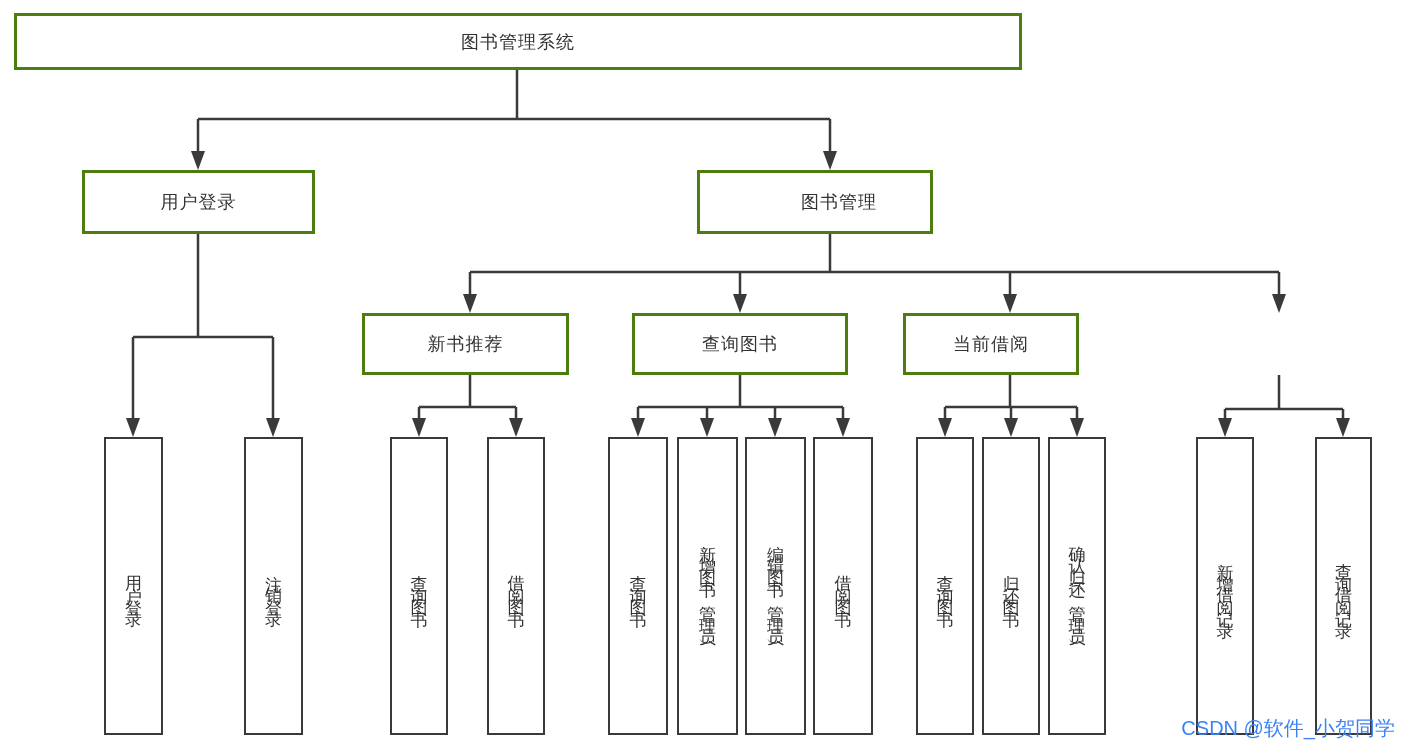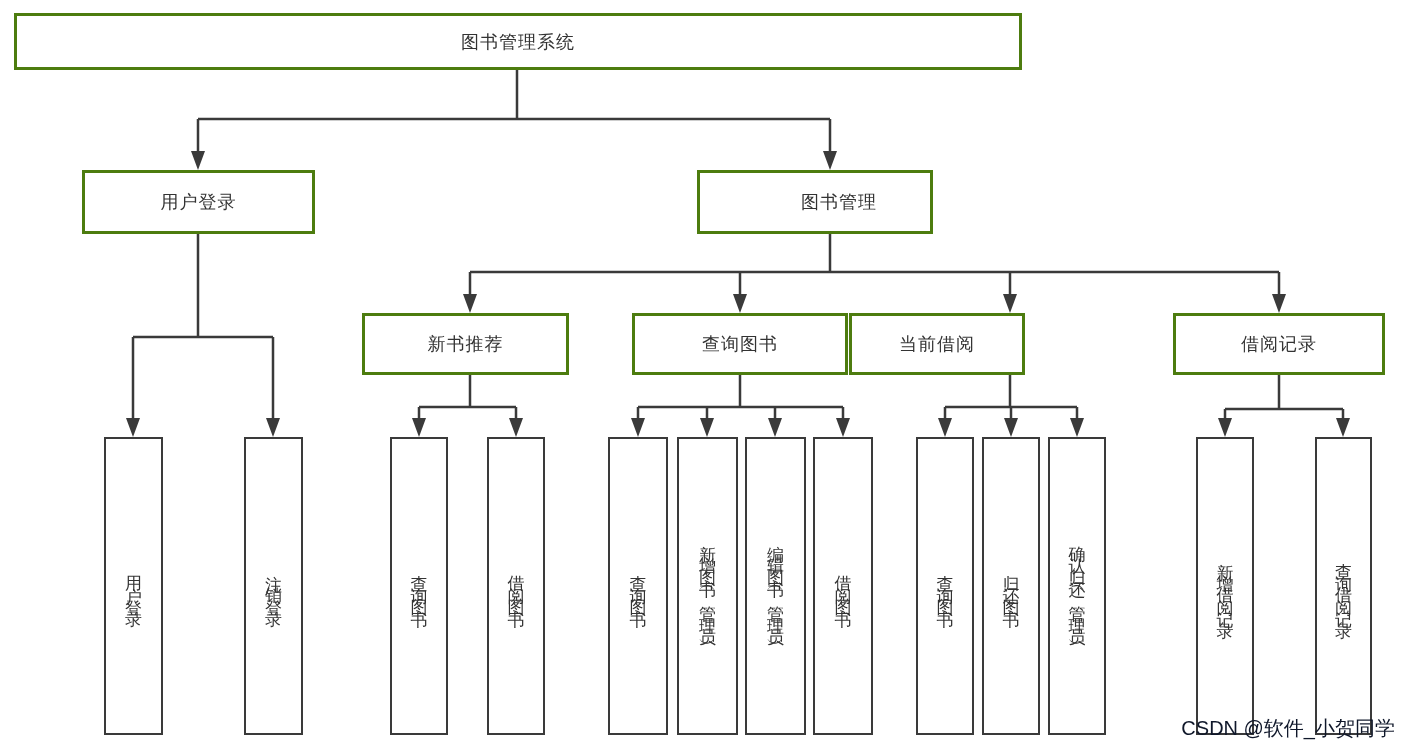--- a/index.html
+++ b/index.html
@@ -56,21 +56,21 @@
     font-size: 17px;
     letter-spacing: 12px;
     color: #333333;
     line-height: 1;
   }
   #watermark {
     position: absolute;
     right: 10px;
     bottom: 5px;
     font-size: 20px;
-    color: #0f172a;
+    color: #3b82f6;
     z-index: 5;
     white-space: nowrap;
   }
 </style>
 </head>
 <body>
 
 <div id="canvas">
 
   <svg id="lines-layer" width="1405" height="747" viewBox="0 0 1405 747">
@@ -104,25 +104,22 @@
   <div class="hbox" style="left:697px; top:170px; width:236px; height:64px;padding-left:48px;">
     <span class="lbl">图书管理</span>
   </div>
 
   <div class="hbox" style="left:362px; top:313px; width:207px; height:62px;">
     <span class="lbl">新书推荐</span>
   </div>
   <div class="hbox" style="left:632px; top:313px; width:216px; height:62px;">
     <span class="lbl">查询图书</span>
   </div>
-  <div class="hbox" style="left:849px; top:313px; width:176px; height:62px;">
+  <div class="hbox" style="left:903px; top:313px; width:176px; height:62px;">
     <span class="lbl">当前借阅</span>
-  </div>
-  <div class="hbox" style="left:1173px; top:313px; width:212px; height:62px;">
-    <span class="lbl">借阅记录</span>
   </div>
 
   <div class="vbox" style="left:104px; width:59px;">
     <span class="vlbl">用户登录</span>
   </div>
   <div class="vbox" style="left:244px; width:59px;">
     <span class="vlbl">注销登录</span>
   </div>
 
   <div class="vbox" style="left:390px; width:58px;">

